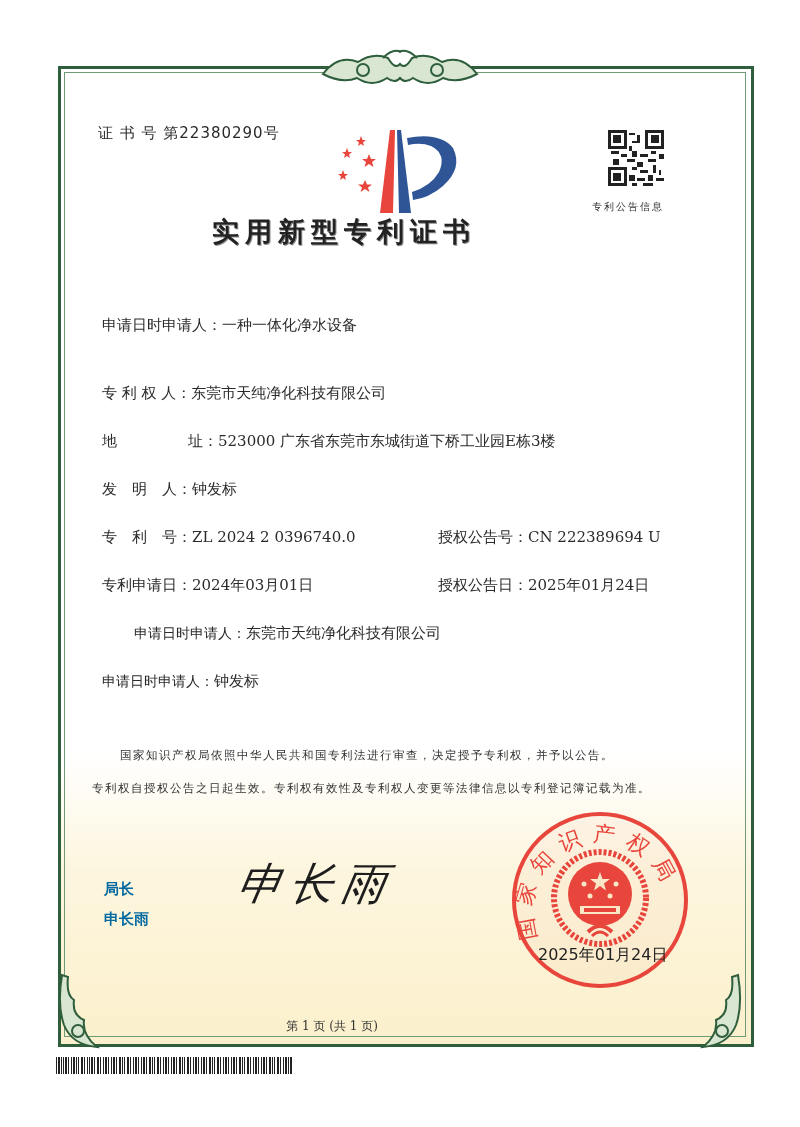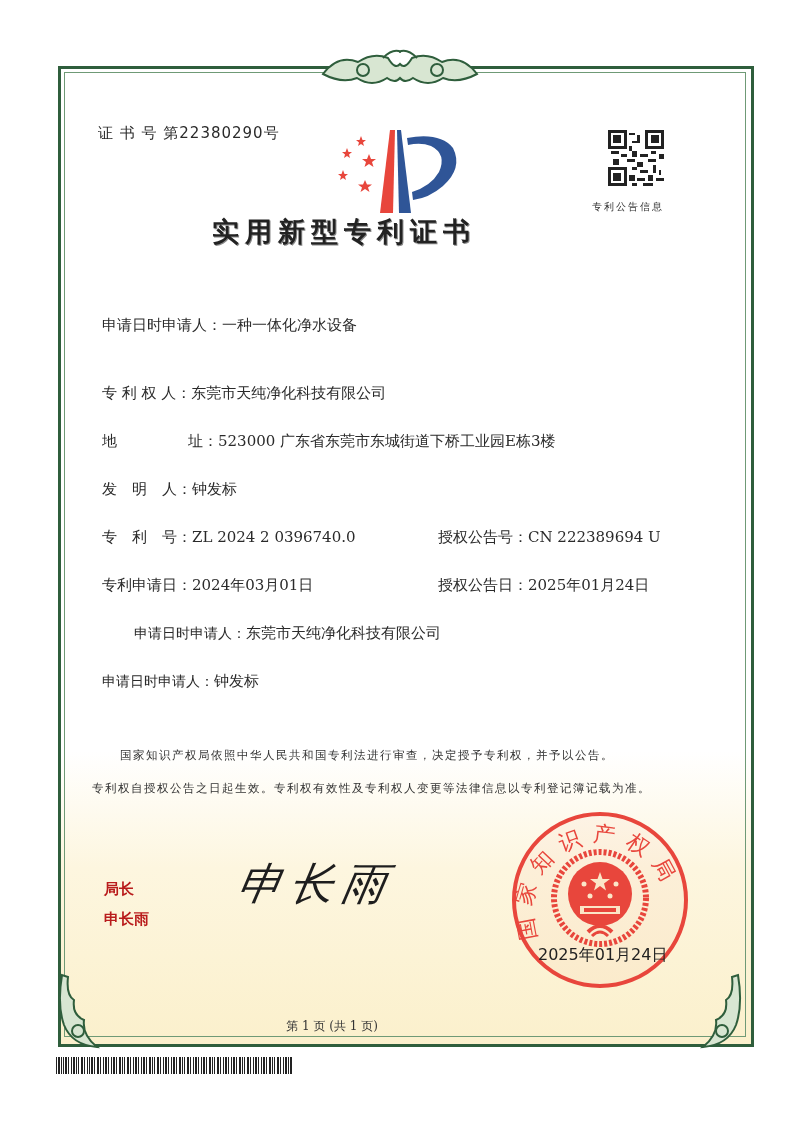--- a/index.html
+++ b/index.html
@@ -44,21 +44,21 @@
   }
   .row .lbl { display:inline-block; }
   .row .val { display:inline-block; font-family: "DejaVu Serif", serif; }
   .row-r { position:absolute; left:438px; font-size:15px; white-space:nowrap; font-family: "DejaVu Sans", sans-serif; }
   .notice {
     position:absolute; font-size:11.5px; letter-spacing:1.5px; color:#333;
     font-family: "DejaVu Sans", sans-serif; white-space:nowrap;
   }
   .director {
     position:absolute; left:104px; font-size:15px; font-weight:bold;
-    font-family: "DejaVu Sans", sans-serif; color:#b91c1c;
+    font-family: "DejaVu Sans", sans-serif; color:#0369a1;
   }
   .signature {
     position:absolute; left:238px; top:855px; font-size:44px; font-style:italic;
     font-family: "DejaVu Serif", serif; color:#1e1e1e; letter-spacing:8px;
     transform: skewX(-10deg);
   }
   .seal { position:absolute; left:508px; top:808px; width:184px; height:184px; }
   .seal-date {
     position:absolute; left:538px; top:945px; font-size:16px; color:#222;
     font-family: "DejaVu Sans", sans-serif;

